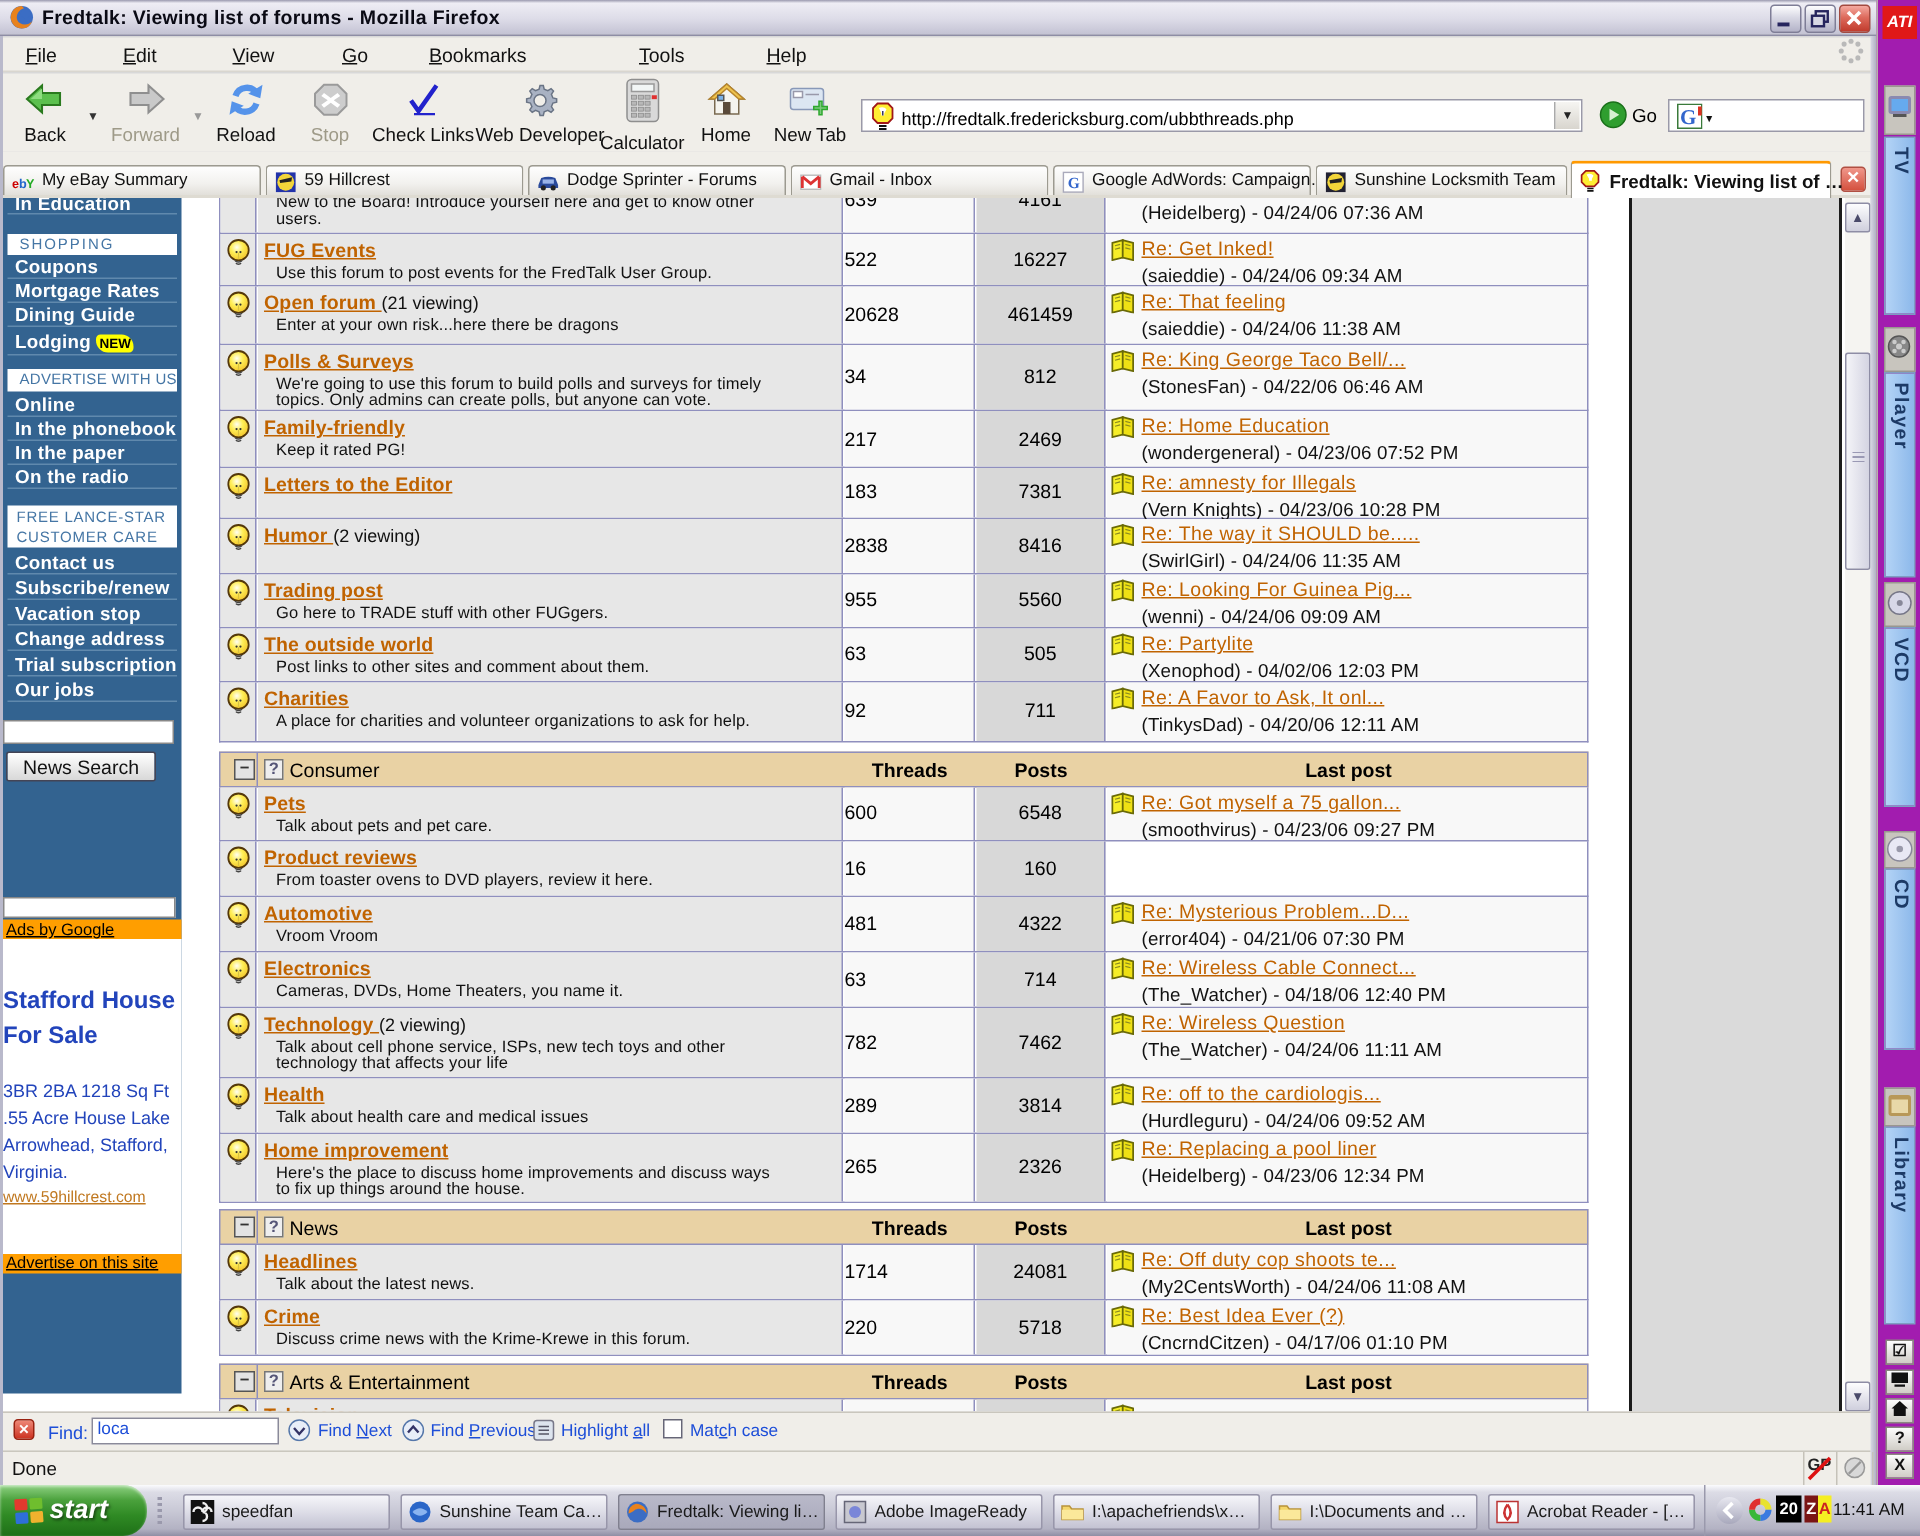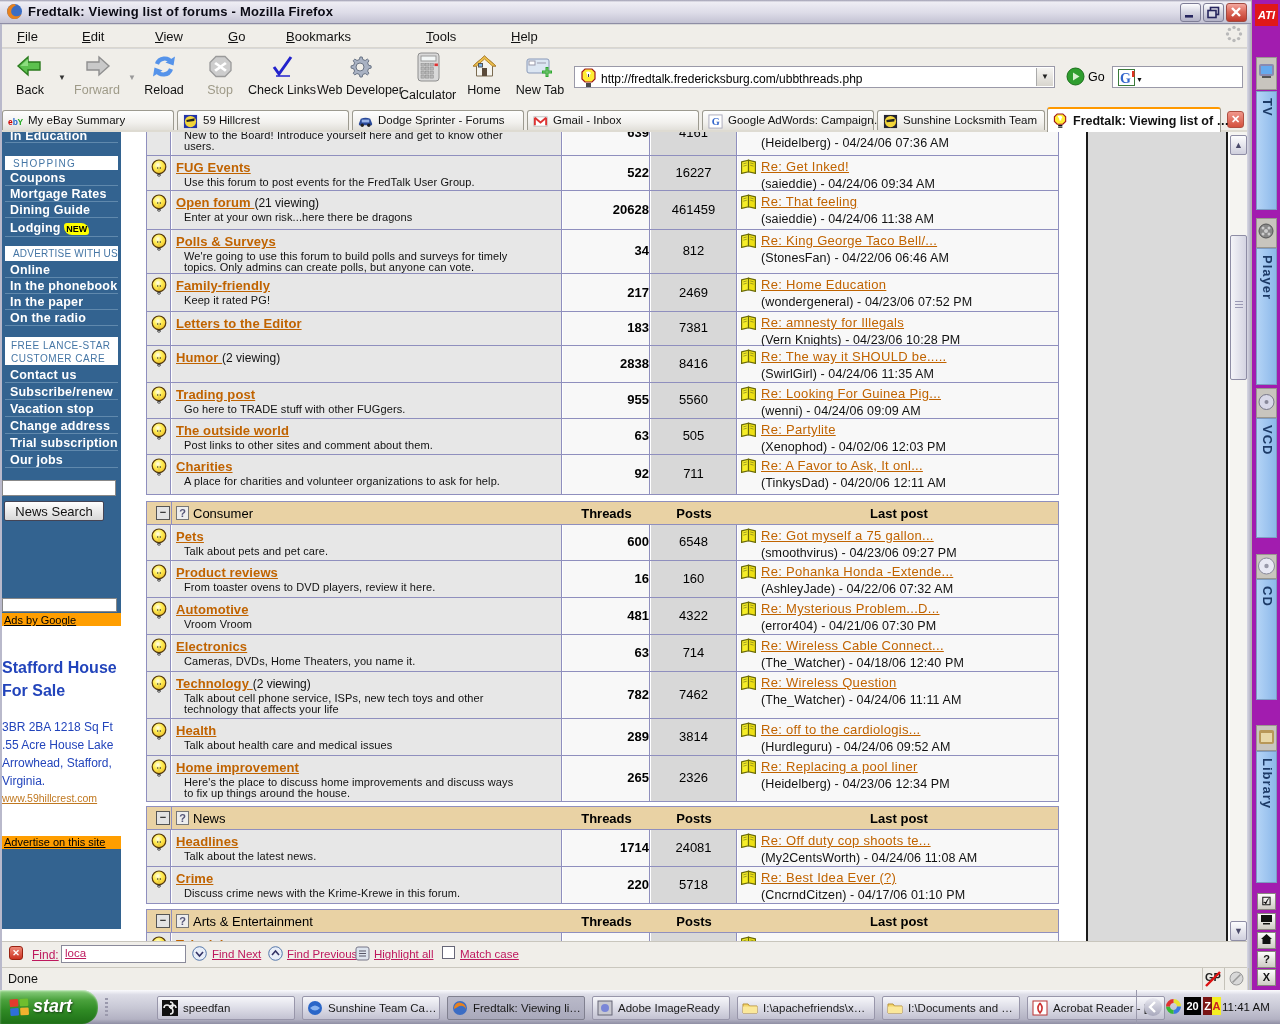--- a/index.html
+++ b/index.html
@@ -45,21 +45,21 @@
 
 #sidebar{position:absolute;left:0;top:0;width:119px;height:797px;background:#336390;}
 .sbrow{position:absolute;left:3px;width:113px;height:16px;border-bottom:1px solid #6089ad;
  color:#fff;font-weight:bold;font-size:12.5px;padding:1px 0 0 5px;letter-spacing:0.2px;}
 .sbhead{position:absolute;left:3px;width:113px;background:#fff;color:#4576a5;font-size:10px;letter-spacing:0.2px;padding:2px 0 0 8px;white-space:nowrap;overflow:hidden;}
 
 .frow{position:absolute;left:144px;width:913px;border-left:1px solid #8f8fbe;border-right:1px solid #8f8fbe;border-bottom:1px solid #8f8fbe;}
 .cell{position:absolute;top:0;bottom:0;}
 .c0{left:0;width:24px;background:#e7e7e7;border-right:1px solid #8f8fbe;}
 .c1{left:25px;width:390px;background:#e7e7e7;border-right:1px solid #8f8fbe;}
-.c2{left:416px;width:87px;background:#f8f8f8;border-right:1px solid #8f8fbe;text-align:right;font-size:13px;color:#000;font-weight:bold;}
+.c2{left:416px;width:87px;background:#f8f8f8;border-right:1px solid #8f8fbe;text-align:left;font-size:13px;color:#000;}
 .c3{left:504px;width:86px;background:#d8d8d8;border-right:1px solid #8f8fbe;text-align:center;font-size:13px;color:#000;}
 .c4{left:591px;width:320px;background:#f8f8f8;}
 .fn{font-weight:bold;font-size:13px;line-height:14px;color:#c06300;text-decoration:underline;letter-spacing:0.1px;}
 .fv{font-size:12px;color:#111;}
 .fd{font-size:11px;line-height:11px;color:#111;padding-left:8px;margin-top:1px;letter-spacing:0.1px;}
 .c1 .in{padding:2px 0 0 4px;}
 .lpl{font-size:13px;line-height:14px;color:#c06300;text-decoration:underline;letter-spacing:0.3px;}
 .lpd{font-size:12.5px;line-height:12px;color:#111;margin-top:3px;letter-spacing:0.1px;}
 .c4 .in{padding:1px 0 0 23px;}
 .bookico{position:absolute;left:2px;top:3px;}
@@ -70,28 +70,28 @@
 .qm{position:absolute;left:29px;top:4px;width:13px;height:14px;background:#eee;border:1px solid #777;text-align:center;line-height:13px;font-weight:bold;color:#557;font-size:11px;}
 .vsep{position:absolute;left:24px;top:0;bottom:0;width:1px;background:#8f8fbe;}
 
 #vscroll{position:absolute;left:1230px;top:132px;width:17px;height:809px;background:#f5f4f1;}
 .sbtn{position:absolute;left:0;width:17px;height:20px;border:1px solid #8e8da5;border-radius:2px;
  background:linear-gradient(to bottom,#fdfdfe,#cfcfdd);color:#4a4a6a;font-size:9px;text-align:center;line-height:18px;}
 #sthumb{position:absolute;left:0;top:103px;width:17px;height:145px;border:1px solid #8e8da5;border-radius:2px;
  background:linear-gradient(to right,#f4f4f8,#d4d4e2);}
 
 #findbar{position:absolute;left:2px;top:941px;width:1245px;height:26px;background:#f0eee9;border-top:1px solid #c9c6bd;}
-#findbar .t{font-size:11.5px;color:#be185d;text-decoration:underline;}
+#findbar .t{font-size:11.5px;color:#1d4ed8;}
 
 #statusbar{position:absolute;left:2px;top:967px;width:1245px;height:23px;background:#f0eee9;border-top:1px solid #cac7be;}
 
 #taskbar{position:absolute;left:0;top:990px;width:1280px;height:34px;
  background:linear-gradient(to bottom,#fbfbfd 0,#dcdce6 14%,#c9c9d6 50%,#b3b2c3 86%,#8f8ea4 100%);}
 .task{position:absolute;top:6px;width:138px;height:24px;border:1px solid #9896aa;border-radius:2px;
- background:linear-gradient(to bottom,#f6f6fa 0,#dddde7 50%,#c3c2d2 100%);font-size:12px;color:#1a1a1a;margin-left:35px;}
+ background:linear-gradient(to bottom,#f6f6fa 0,#dddde7 50%,#c3c2d2 100%);font-size:12px;color:#1a1a1a;}
 .task .ti{position:absolute;left:4px;top:3px;width:16px;height:16px;}
 .task .tt{position:absolute;left:25px;top:5px;white-space:nowrap;overflow:hidden;width:108px;font-size:11.5px;}
 #startbtn{position:absolute;left:0;top:0;width:98px;height:34px;border-radius:0 16px 16px 0;
  background:linear-gradient(to bottom,#8fd283 0,#4aa13c 30%,#2f8a24 60%,#1e6f17 100%);
  box-shadow:inset 0 1px 2px rgba(255,255,255,.6);}
 #starttext{position:absolute;left:33px;top:6px;color:#fff;font-size:18px;font-weight:bold;font-style:italic;text-shadow:1px 1px 2px rgba(0,0,0,.5);}
 #tray{position:absolute;left:1136px;top:0;width:144px;height:34px;border-left:1px solid #9a99ac;}
 #clock{position:absolute;left:85px;top:11px;font-size:11.5px;color:#111;}
 
 #atibar{position:absolute;left:1251px;top:0;width:29px;height:990px;background:#a21caf;border-left:1px solid #b5b2aa;}
@@ -594,26 +594,20 @@
     <div class="cell c0">
           <svg class="bulb" width="16" height="18">
             <use href="#bulb"></use>
           </svg>
         </div>
     <div class="cell c1">
           <div class="in"><a class="fn">Product reviews</a><div class="fd">From toaster ovens to DVD players, review it here.</div></div>
         </div>
     <div class="cell c2" style="padding-top:10px">16</div>
     <div class="cell c3" style="padding-top:10px">160</div>
-    <div class="cell c4">
-          <svg class="bookico" width="17" height="15" viewBox="0 0 14 13">
-            <use href="#book"></use>
-          </svg>
-          <div class="in"><a class="lpl">Re: Pohanka Honda -Extende...</a><div class="lpd">(AshleyJade) - 04/22/06 07:32 AM</div></div>
-        </div>
   </div>
   <div class="frow" style="top:466px;height:37px">
     <div class="cell c0">
           <svg class="bulb" width="16" height="18">
             <use href="#bulb"></use>
           </svg>
         </div>
     <div class="cell c1">
           <div class="in"><a class="fn">Automotive</a><div class="fd">Vroom Vroom</div></div>
         </div>

